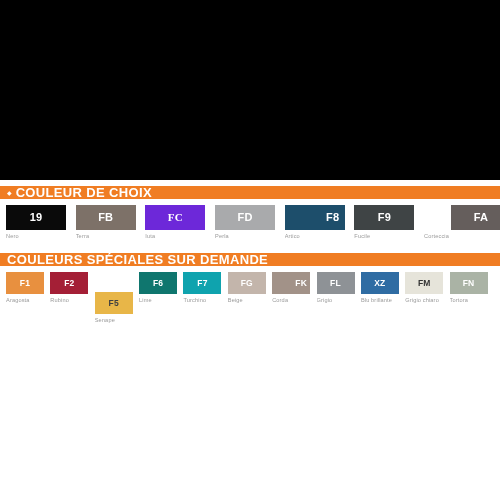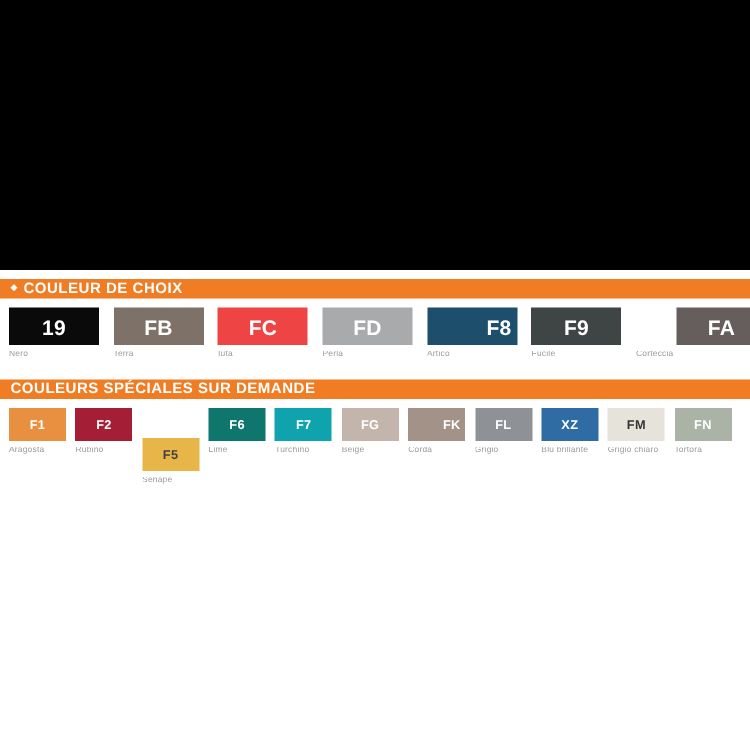--- a/index.html
+++ b/index.html
@@ -50,21 +50,21 @@
   .section-header .diamond-icon {
     color: #ffffff;
     font-size: 6px;
     line-height: 1;
     margin-right: 4px;
     display: inline-block;
     transform: translateY(-0.5px);
   }
   .section-header .header-title {
     color: #ffffff;
-    font-size: 10px;
+    font-size: 13px;
     font-weight: bold;
     letter-spacing: 0.35px;
     line-height: 1;
     white-space: nowrap;
   }
 
   
   .swatch-row {
     display: flex;
     width: 500px;
@@ -82,21 +82,21 @@
     height: 25px;
     display: flex;
     align-items: center;
     justify-content: center;
     box-sizing: border-box;
   }
   .row-main .swatch-chip { width: 60px; }
   .row-special .swatch-chip { width: 38px; height: 22px; }
 
   .swatch-code {
-    font-size: 14px;
+    font-size: 11px;
     font-weight: bold;
     line-height: 1;
     letter-spacing: 0.2px;
   }
   .row-special .swatch-code { font-size: 8.5px; }
 
   .swatch-label {
     margin-top: 3.5px;
     font-size: 5.6px;
     color: #9a9a9a;
@@ -132,21 +132,21 @@
       </div>
 
       <div class="swatch-cell">
         <div class="swatch-chip" style="background: rgb(125, 113, 104); color: rgb(255, 255, 255);">
           <span class="swatch-code">FB</span>
         </div>
         <div class="swatch-label" style="color: rgb(154, 154, 154);">Terra</div>
       </div>
 
       <div class="swatch-cell">
-        <div class="swatch-chip" style="background: #ef4444; color: rgb(255, 255, 255);">
+        <div class="swatch-chip" style="background: #6d28d9; color: rgb(255, 255, 255); font-family: Liberation Serif, serif;">
           <span class="swatch-code">FC</span>
         </div>
         <div class="swatch-label" style="color: rgb(154, 154, 154);">Iuta</div>
       </div>
 
       <div class="swatch-cell">
         <div class="swatch-chip" style="background: rgb(169, 170, 172); color: rgb(255, 255, 255); justify-content: center;">
           <span class="swatch-code">FD</span>
         </div>
         <div class="swatch-label" style="color: rgb(154, 154, 154);">Perla</div>

